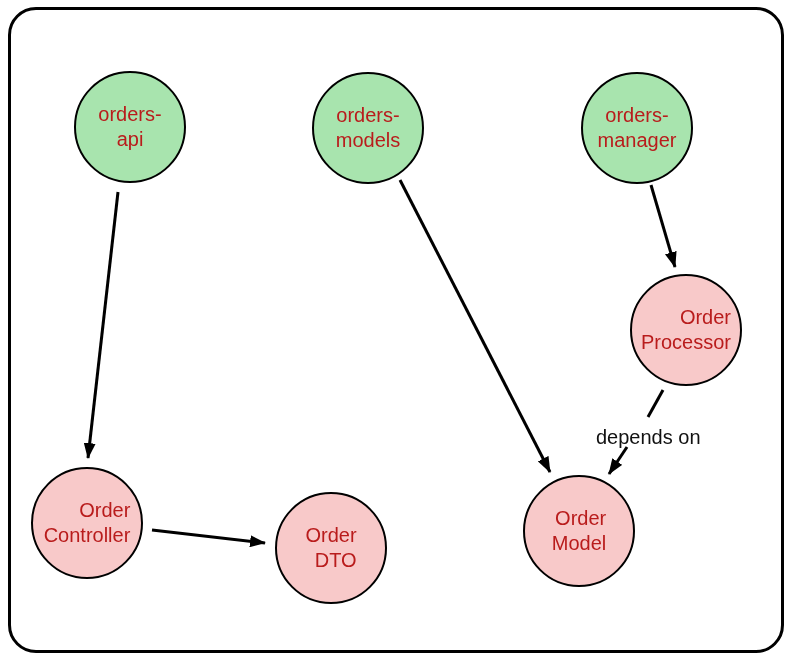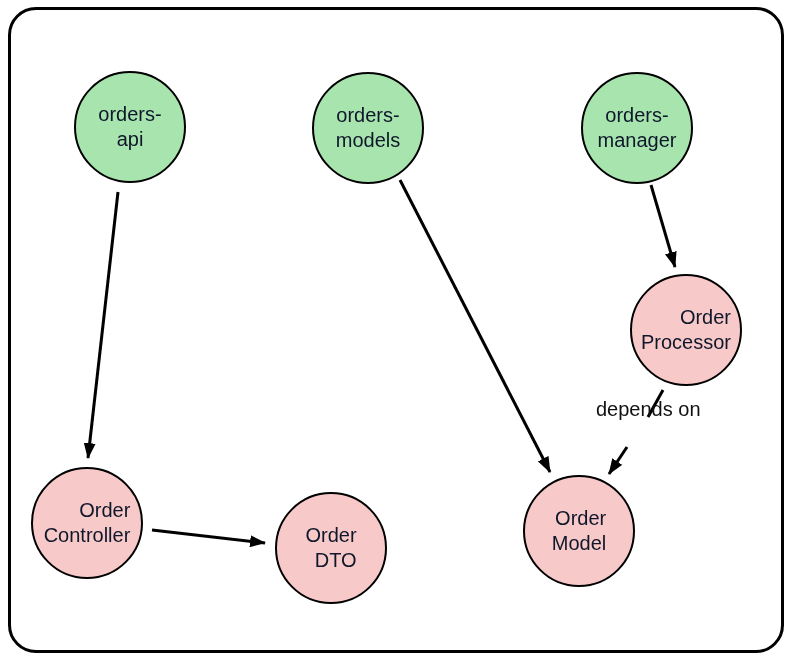--- a/index.html
+++ b/index.html
@@ -42,27 +42,27 @@
     display: flex;
     align-items: center;
     justify-content: center;
     text-align: center;
   }
   .node.green { background: #a8e4ae; }
   .node.pink  { background: #f8c9c9; text-align: right; }
   .node-label {
     font-size: 20px;
     line-height: 1.25;
-    color: #0f172a;
+    color: #b91c1c;
     white-space: pre-line;
   }
   .edge-label {
     position: absolute;
     left: 596px;
-    top: 398px;
+    top: 426px;
     font-size: 20px;
     color: #111111;
     white-space: nowrap;
   }
 </style>
 </head>
 <body>
 
 <div class="canvas">
 

